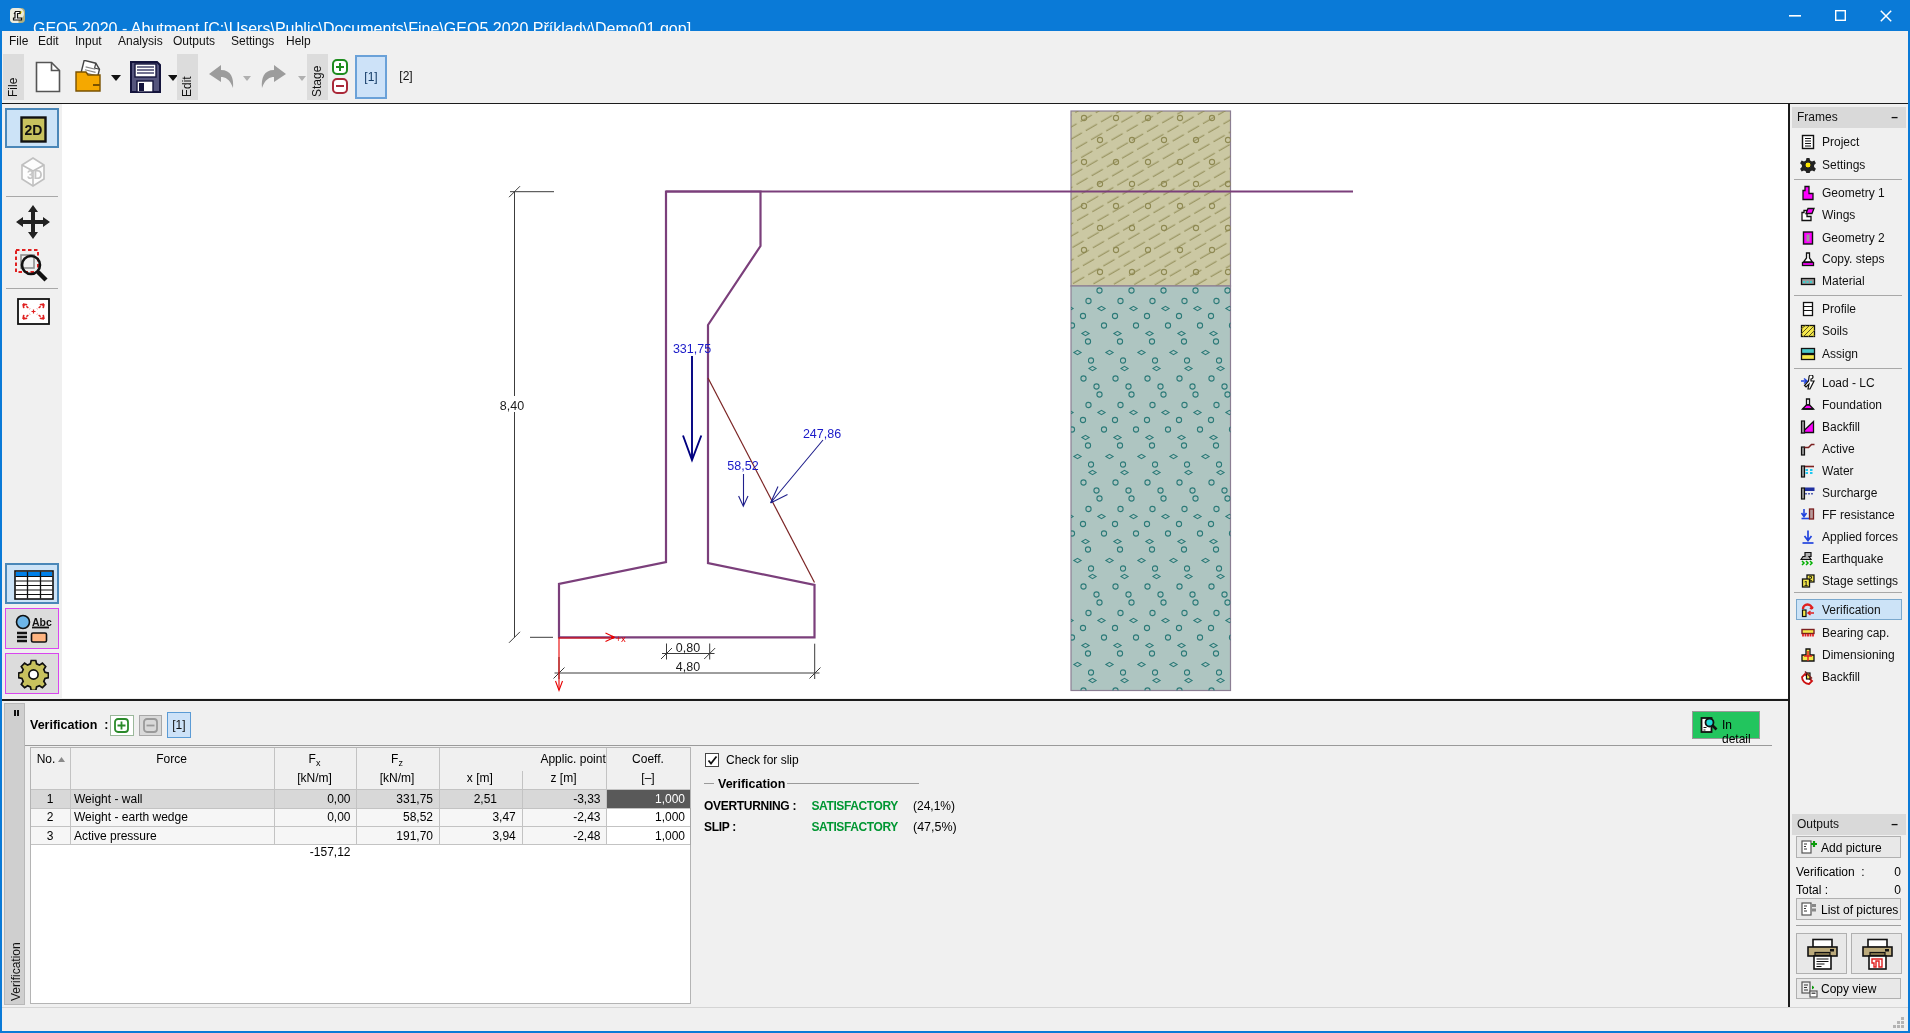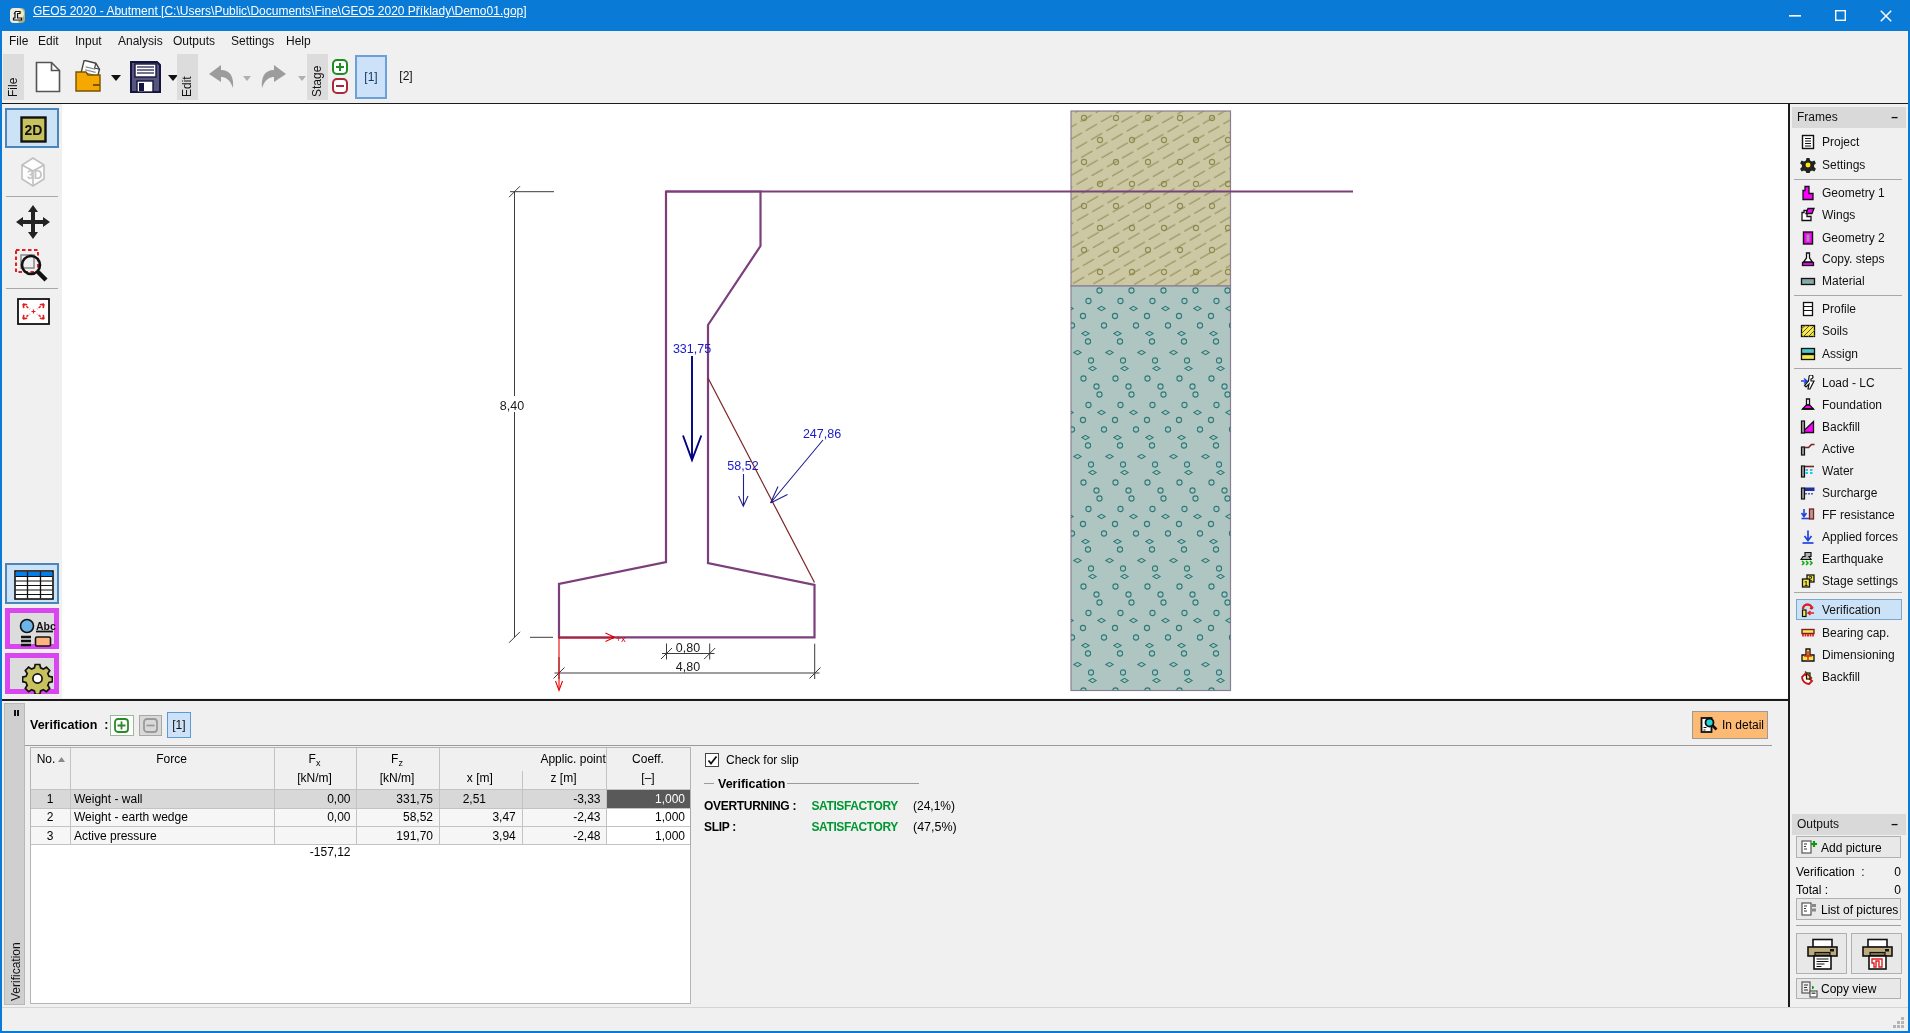--- a/index.html
+++ b/index.html
@@ -2,37 +2,37 @@
 <html><head>
 <meta charset="utf-8">
 <style>
 * { margin:0; padding:0; box-sizing:border-box; }
 html,body { width:1910px; height:1033px; overflow:hidden; }
 body { font-family:"Liberation Sans", sans-serif; font-size:12px; color:#000; background:#f0f0f0; position:relative; }
 .abs { position:absolute; }
 
 
 #titlebar { left:0; top:0; width:1910px; height:31px; background:#0a7ad7; }
-#titletext { left:33px; top:4px; color:#fff; font-size:12px;text-decoration:underline; }
+#titletext { left:33px; top:20px; color:#fff; font-size:16px;text-decoration:underline; }
 
 
 #menubar { left:2px; top:31px; width:1906px; height:21px; background:#f0f0f0; }
 .menuitem { position:absolute; top:3px; font-size:12px; color:#111; }
 
 
 #toolbar { left:2px; top:52px; width:1906px; height:51px; background:#f0f0f0; }
 .vstrip { position:absolute; top:2px; height:46px; width:21px; background:#dcdcdc; }
 .vstrip span { position:absolute; left:3px; top:43px; transform:rotate(-90deg); transform-origin:0 0; white-space:nowrap; font-size:12px; color:#111; }
 #tbline { left:0; top:103px; width:1910px; height:1px; background:#1b1b1b; }
 
 
 #sidebar { left:2px; top:104px; width:60px; height:595px; background:#f0f0f0; }
 .sbtn { position:absolute; left:3px; width:54px; border:1px solid transparent; }
 .sbtn.sel { background:#cce3f7; border:2px solid #4a87b8; }
-.sbtn.gray { background:#dcdcdc; border:5px solid #d946ef; }
+.sbtn.gray { background:#dcdcdc; border:1px solid #d946ef; }
 .sdiv { position:absolute; left:4px; width:52px; height:1px; background:#a8a8a8; }
 
 
 #canvas { left:62px; top:104px; width:1726px; height:594px; background:#fff; }
 #rdiv { left:1788px; top:104px; width:2px; height:904px; background:#1b1b1b; }
 
 
 #rightpanel { left:1790px; top:104px; width:118px; height:904px; background:#f0f0f0; }
 .phead { position:absolute; left:2px; width:114px; height:21px; background:#d9d9d9; font-size:12px; color:#111; line-height:21px; padding-left:5px; }
 .phead .minus { position:absolute; right:8px; top:0; font-weight:bold; }
@@ -556,21 +556,21 @@
         <path d="M7.5 3.5 v8 M3.5 7.5 h8" stroke="#2a8a2a" stroke-width="1.8"></path>
       </svg>
   </div>
   <div class="abs" style="left:137px;top:13.7px;width:22.5px;height:21px;background:#d9d9d9;border:1px solid #a8a8a8">
     <svg style="position:absolute;left:3px;top:2.5px" width="15" height="15" viewBox="0 0 15 15">
         <rect x="1" y="1" width="13" height="13" rx="3" fill="none" stroke="#9a9a9a" stroke-width="1.8"></rect>
         <path d="M3.5 7.5 h8" stroke="#9a9a9a" stroke-width="1.8"></path>
       </svg>
   </div>
   <div class="abs" style="left:164.6px;top:11.4px;width:24.5px;height:25.5px;background:#cde2f8;border:1px solid #5b9bd5;text-align:center;line-height:24px;color:#111">[1]</div>
-  <div class="abs" style="left:1690px;top:10px;width:76px;height:27.5px;background:#fdba74;border:1px solid #9a9a9a">
+  <div class="abs" style="left:1690px;top:10px;width:68px;height:27.5px;background:#22c55e;border:1px solid #9a9a9a">
     <svg style="position:absolute;left:7px;top:4px" width="18" height="18" viewBox="0 0 18 18">
         <rect x="1.5" y="2" width="10" height="14" fill="#fff" stroke="#111" stroke-width="1.8"></rect>
         <path d="M3.5 11.5 h3 m-3 2.5 h2" stroke="#111" stroke-width="1.2"></path>
         <circle cx="9.5" cy="6.5" r="4" fill="#20d8d8" stroke="#111" stroke-width="1.8"></circle>
         <path d="M12.5 9.5 L16.5 13.5" stroke="#111" stroke-width="2.6"></path>
       </svg>
     <span style="position:absolute;left:29px;top:6px">In detail</span>
   </div>
   <div class="hdrline"></div>
   <div id="vtable">
@@ -605,21 +605,21 @@
     <div class="cell" style="left:407.8px;top:3.5px;width:167px;text-align:right">Applic. point</div>
     <div class="cell" style="left:407.8px;top:22.5px;width:82px;text-align:center">x [m]</div>
     <div class="cell" style="left:490.5px;top:22.5px;width:84px;text-align:center">z [m]</div>
     <div class="cell" style="left:575px;top:3.5px;width:84px;text-align:center">Coeff.</div>
     <div class="cell" style="left:575px;top:22.5px;width:84px;text-align:center">[–]</div>
 
     <div class="cell" style="left:0;top:43.8px;width:38px;text-align:center">1</div>
     <div class="cell" style="left:43px;top:43.8px;width:198px">Weight - wall</div>
     <div class="cell num" style="left:242.5px;top:43.8px;width:82px">0,00</div>
     <div class="cell num" style="left:325px;top:43.8px;width:82px">331,75</div>
-    <div class="cell num" style="left:390px;top:43.8px;width:70px">2,51</div>
+    <div class="cell num" style="left:401px;top:43.8px;width:70px">2,51</div>
     <div class="cell num" style="left:490.5px;top:43.8px;width:84px">-3,33</div>
     <div class="cell num" style="left:575px;top:43.8px;width:84px;color:#fff">1,000</div>
     <div class="cell" style="left:0;top:62.1px;width:38px;text-align:center">2</div>
     <div class="cell" style="left:43px;top:62.1px;width:198px">Weight - earth wedge</div>
     <div class="cell num" style="left:242.5px;top:62.1px;width:82px">0,00</div>
     <div class="cell num" style="left:325px;top:62.1px;width:82px">58,52</div>
     <div class="cell num" style="left:407.8px;top:62.1px;width:82px">3,47</div>
     <div class="cell num" style="left:490.5px;top:62.1px;width:84px">-2,43</div>
     <div class="cell num" style="left:575px;top:62.1px;width:84px">1,000</div>
     <div class="cell" style="left:0;top:80.4px;width:38px;text-align:center">3</div>

